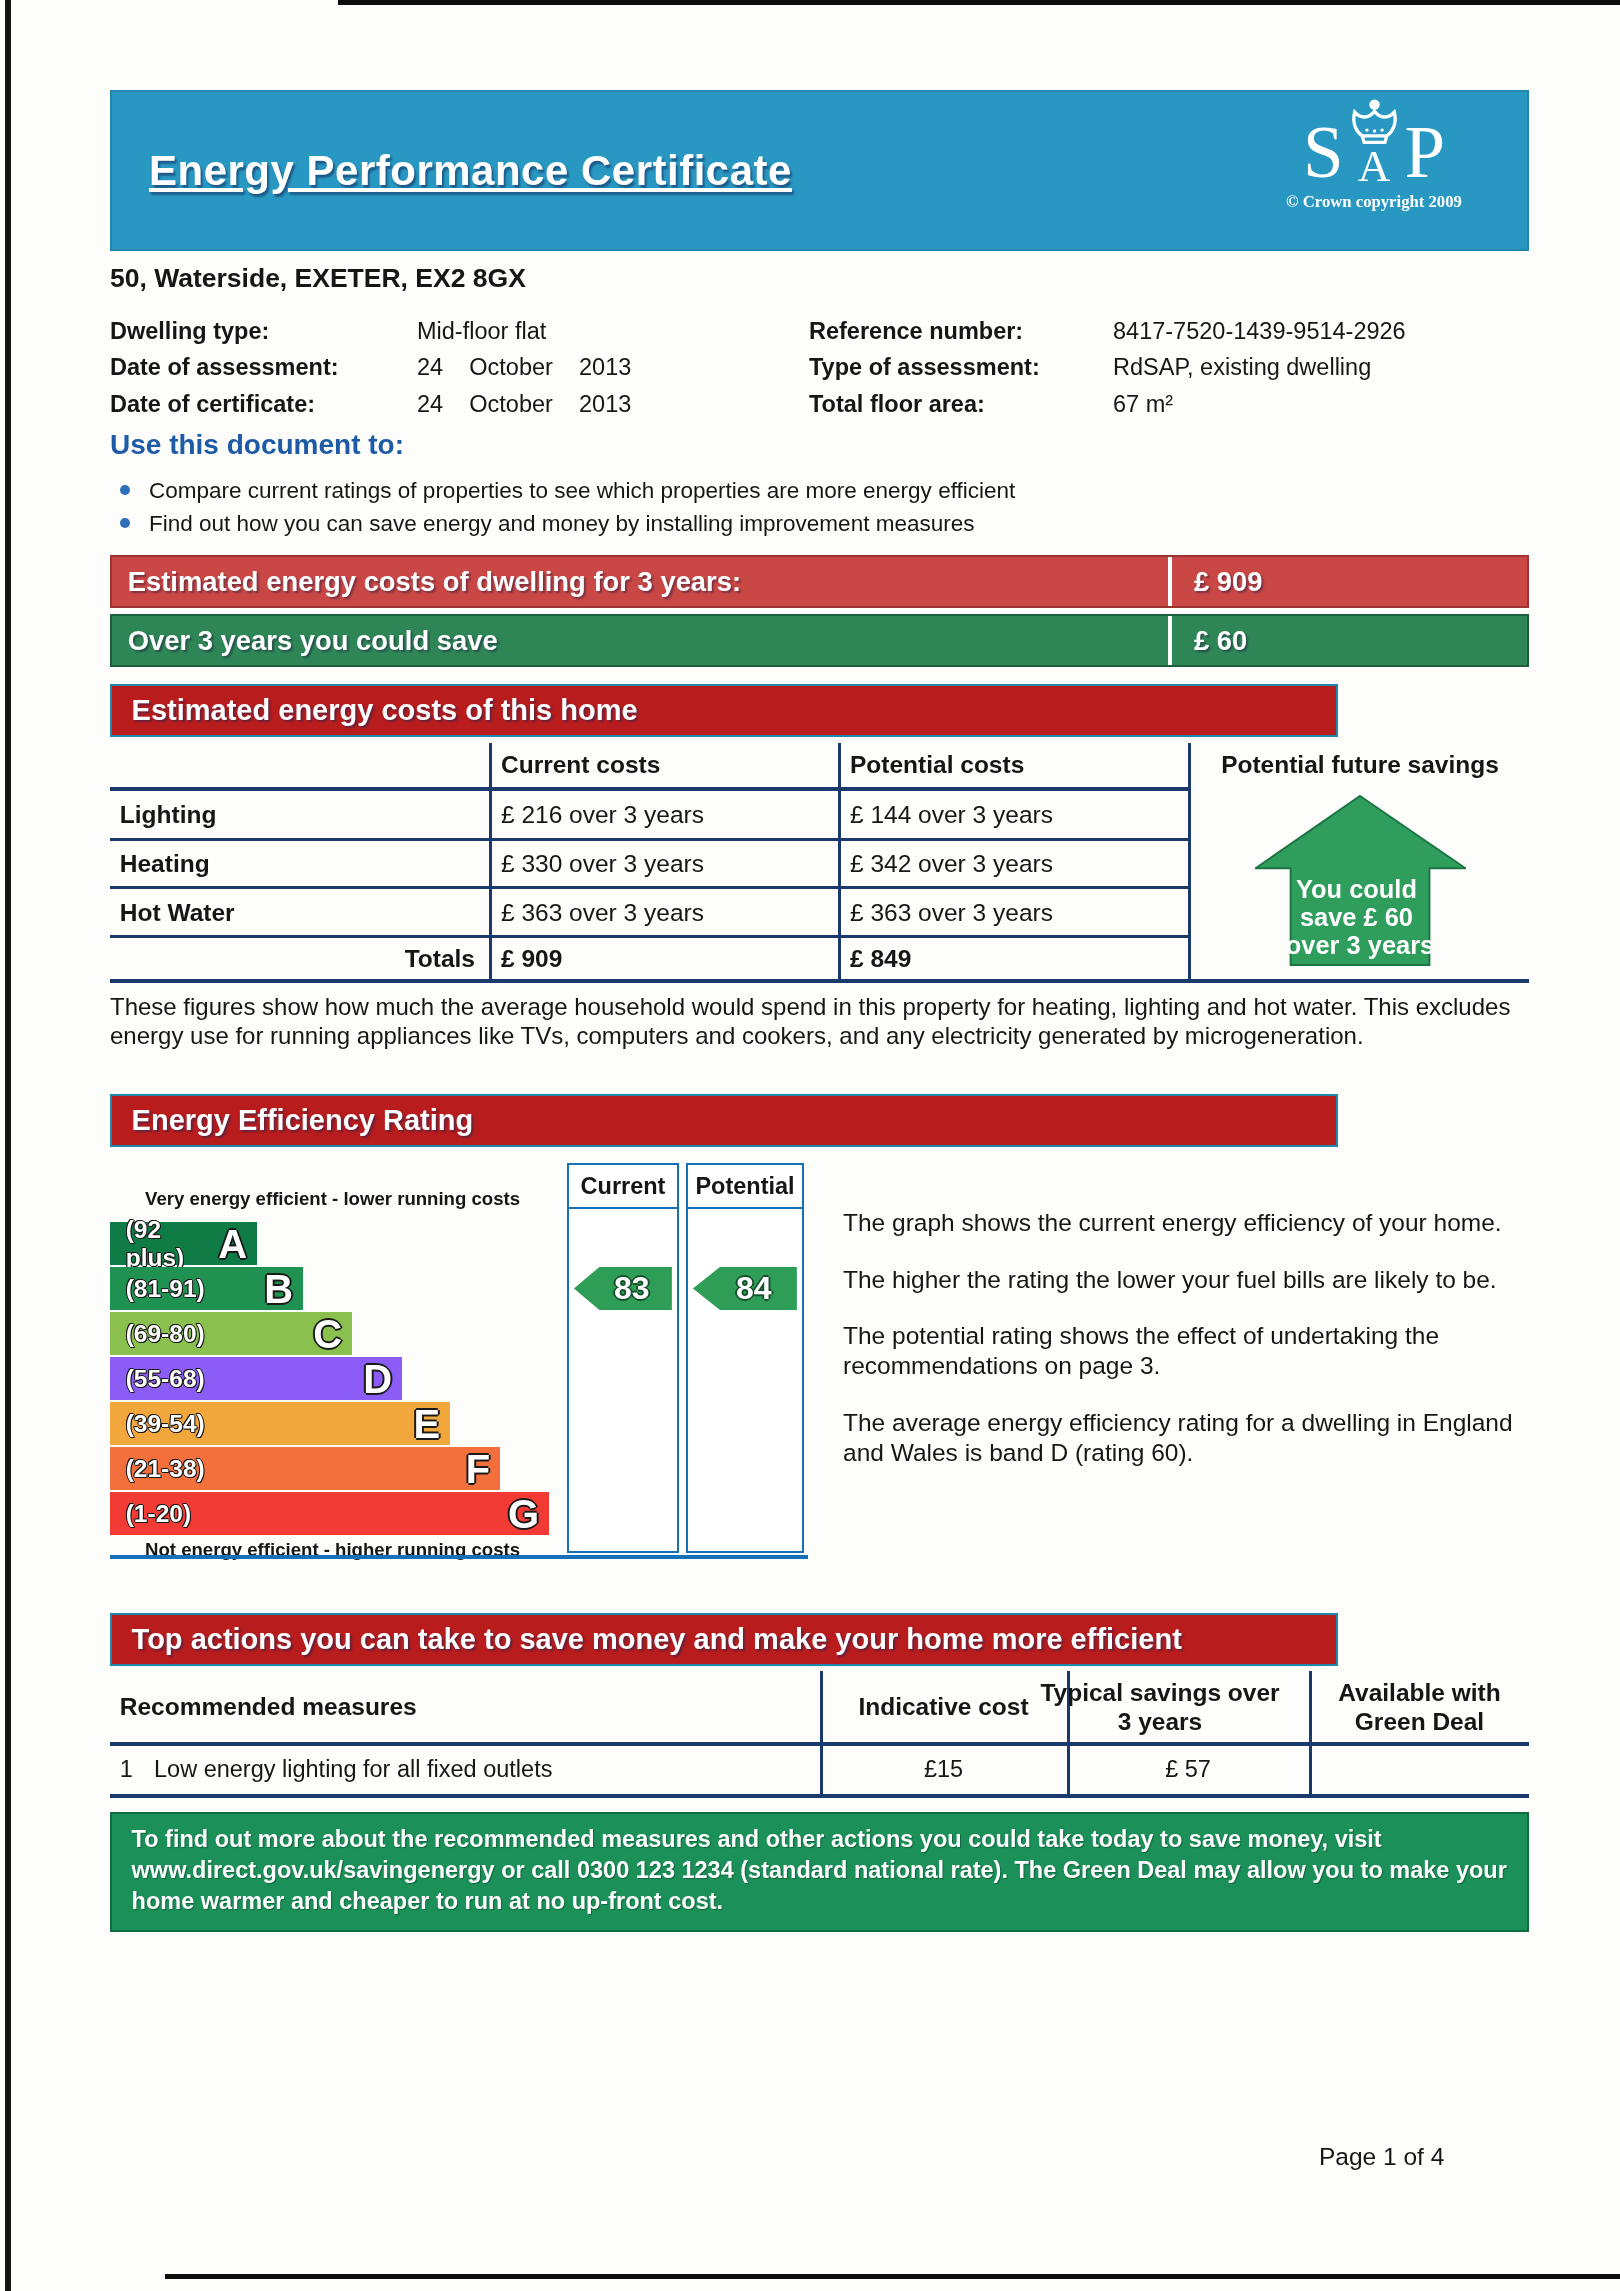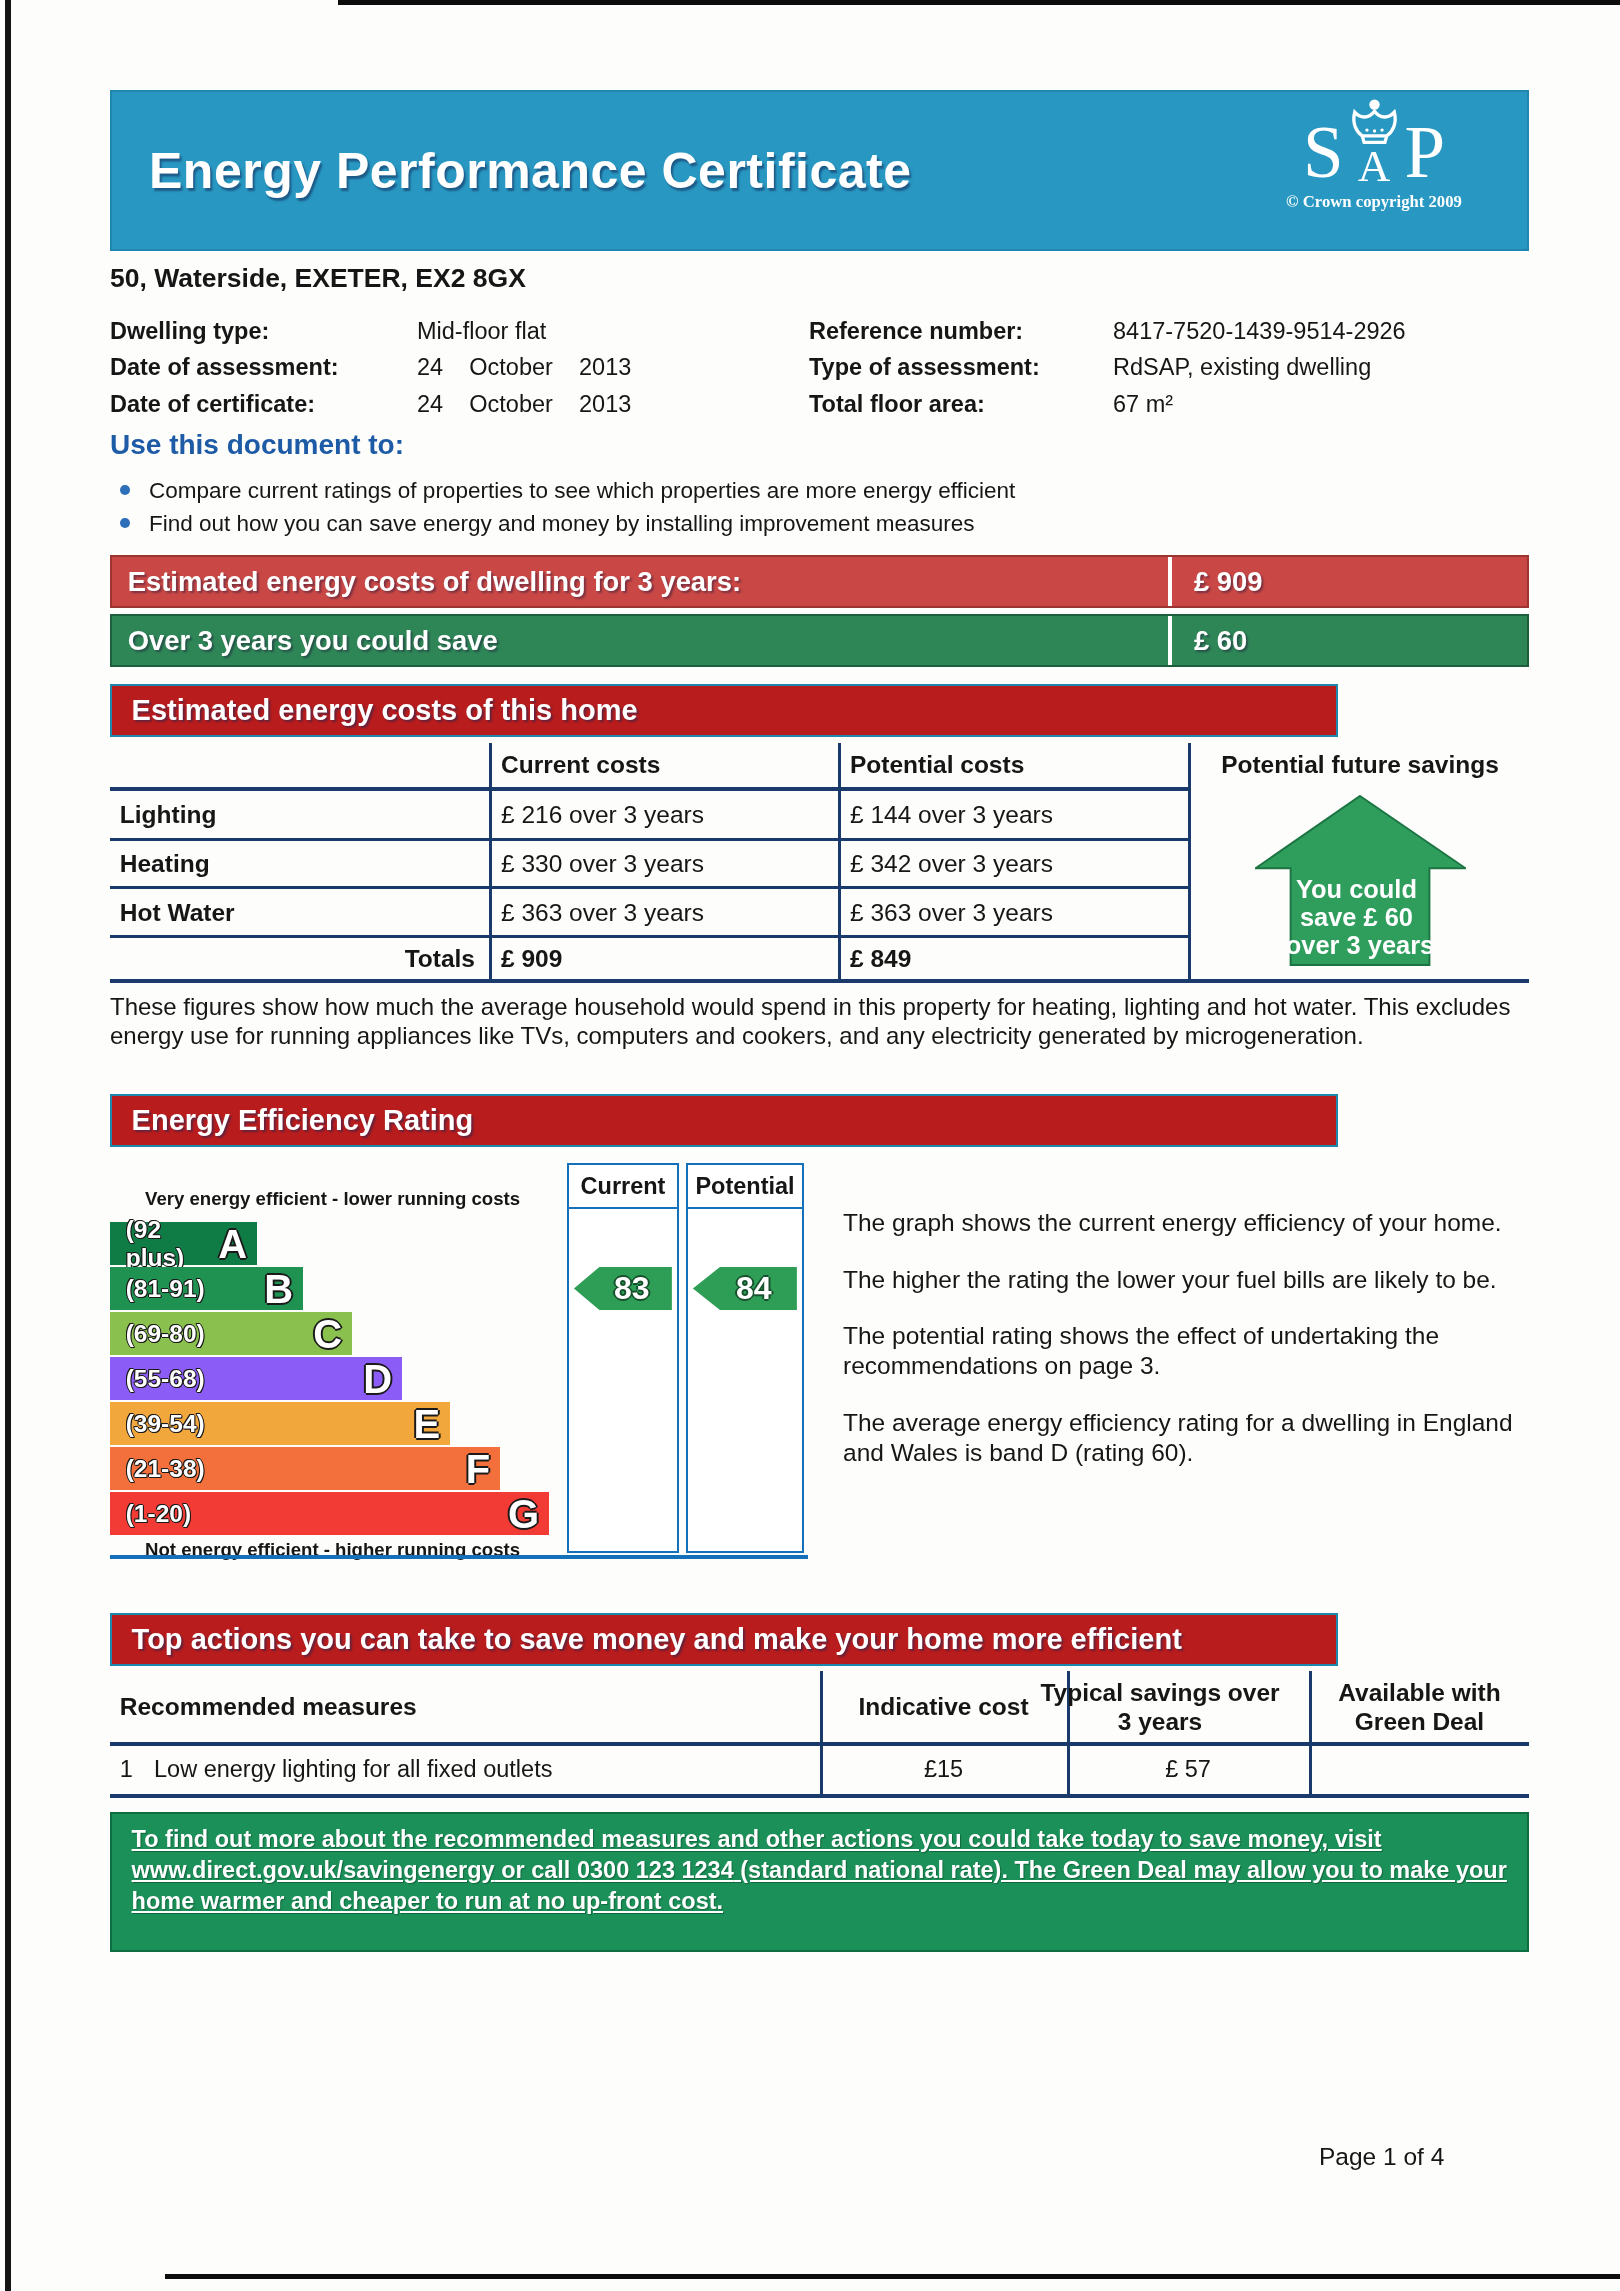--- a/index.html
+++ b/index.html
@@ -8,22 +8,22 @@
   .abs{position:absolute;}
 
   
   .scan-top{left:338px;top:0;width:1282px;height:4.9px;background:#0d0d0d;}
   .scan-left{left:4.9px;top:0;width:5.9px;height:2292px;background:#141414;}
   .scan-bottom{left:165px;top:2274px;width:1456px;height:4.9px;background:#0d0d0d;}
 
   
   .hdr{left:110px;top:90px;width:1419px;height:161px;background:#2898c2;
        box-shadow:inset 0 0 0 2px #1f86ad;display:flex;align-items:center;}
-  .hdr-title{padding-left:39px;font-size:50px;font-weight:bold;color:#fff;
-       text-shadow:2px 2.9px 2px rgba(20,40,90,.55);letter-spacing:0.5px;}
+  .hdr-title{padding-left:39px;font-size:42px;font-weight:bold;color:#fff;
+       text-shadow:2px 2.9px 2px rgba(20,40,90,.55);letter-spacing:0.5px;text-decoration:underline;}
   .sap{position:absolute;right:47px;top:7.8px;width:216px;height:147px;text-align:center;color:#fff;
        font-family:"Liberation Serif",serif;}
   .sap-row{display:flex;justify-content:center;align-items:flex-end;line-height:1;}
   .sap-s,.sap-p{font-size:73px;}
   .sap-mid{display:flex;flex-direction:column;align-items:center;margin:0 2px;}
   .sap-a{font-size:45px;margin-top:-7.8px;}
   .sap-copy{font-size:16.7px;font-weight:bold;margin-top:2.9px;}
 
   
   .address{left:110px;top:263px;font-size:26.5px;font-weight:bold;}
@@ -101,23 +101,23 @@
   .rparas p{margin:0 0 26.5px 0;}
 
   
   .atable{left:110px;top:1671px;width:1419px;height:127px;}
   .at-v{top:0;width:2.9px;height:127px;}
   .at-h{position:absolute;font-size:24.5px;font-weight:bold;display:flex;align-items:center;
         justify-content:center;text-align:center;height:71px;line-height:29px;}
   .at-cell{position:absolute;top:74px;height:49px;line-height:49px;font-size:23.5px;}
 
   
-  .gbox{left:110px;top:1812px;width:1419px;height:140px;background:#1b9059;border:2.9px solid #0e6e41;
+  .gbox{left:110px;top:1812px;width:1419px;height:120px;background:#1b9059;border:2.9px solid #0e6e41;
         box-sizing:border-box;padding:9.8px 19.6px;color:#fff;font-size:23.5px;font-weight:bold;
-        line-height:31px;text-shadow:1px 1px 1px rgba(0,40,20,.4);text-decoration:underline;}
+        line-height:31px;text-shadow:1px 1px 1px rgba(0,40,20,.4);}
   .pagenum{left:1319px;top:2143px;font-size:24.5px;}
 </style>
 </head>
 <body>
 
 <div class="page">
 
   <div class="abs scan-top"></div>
   <div class="abs scan-left"></div>
   <div class="abs scan-bottom"></div>

